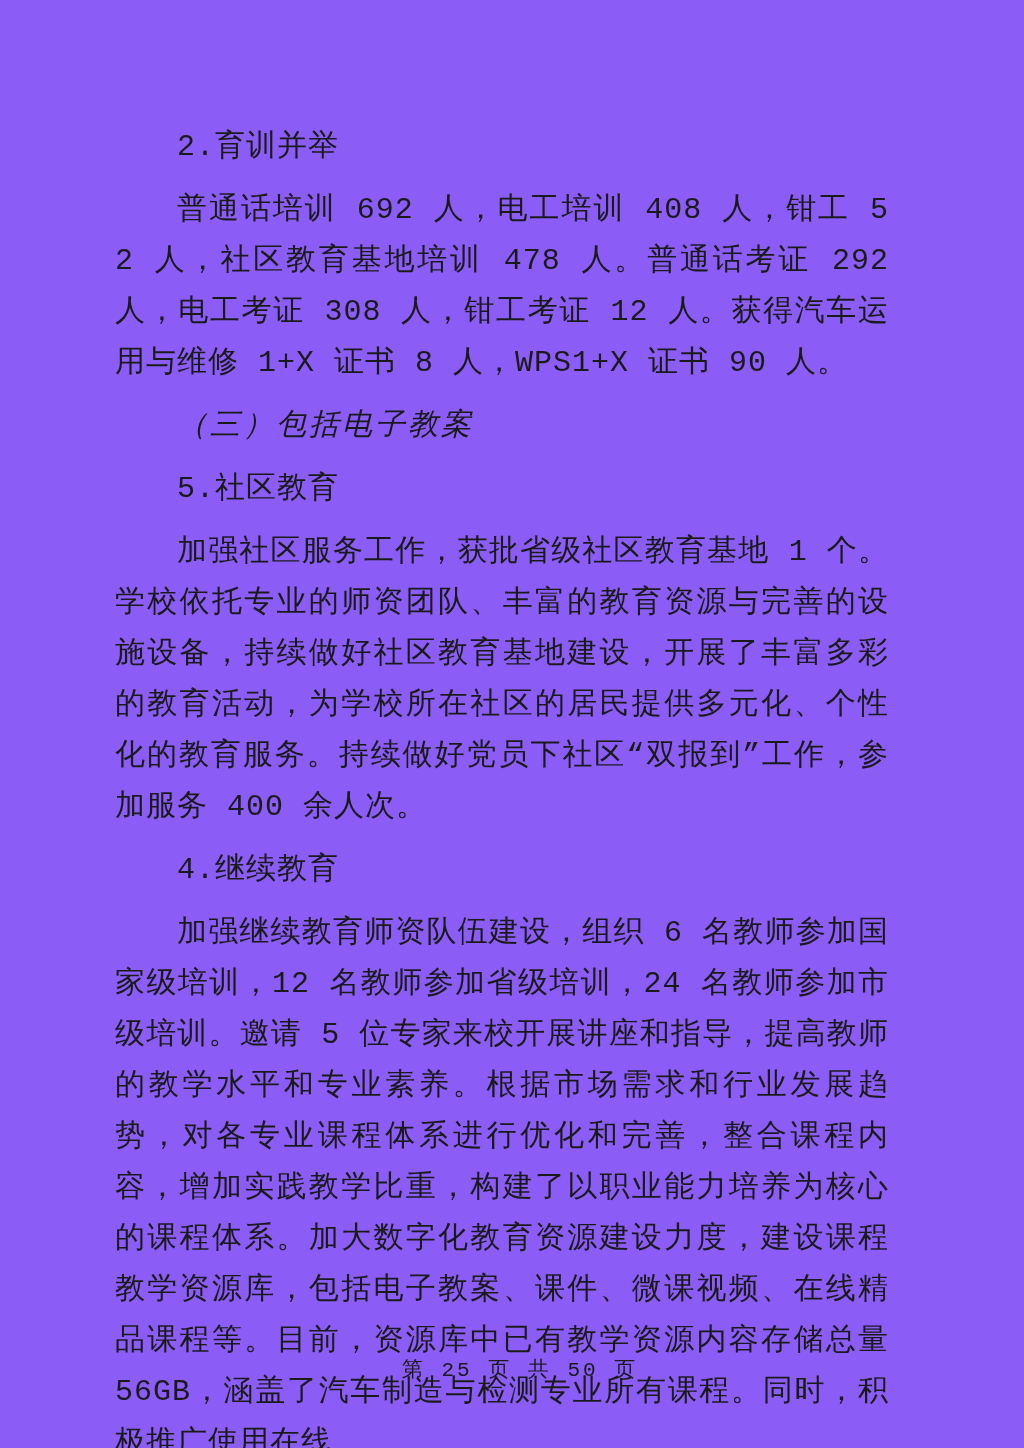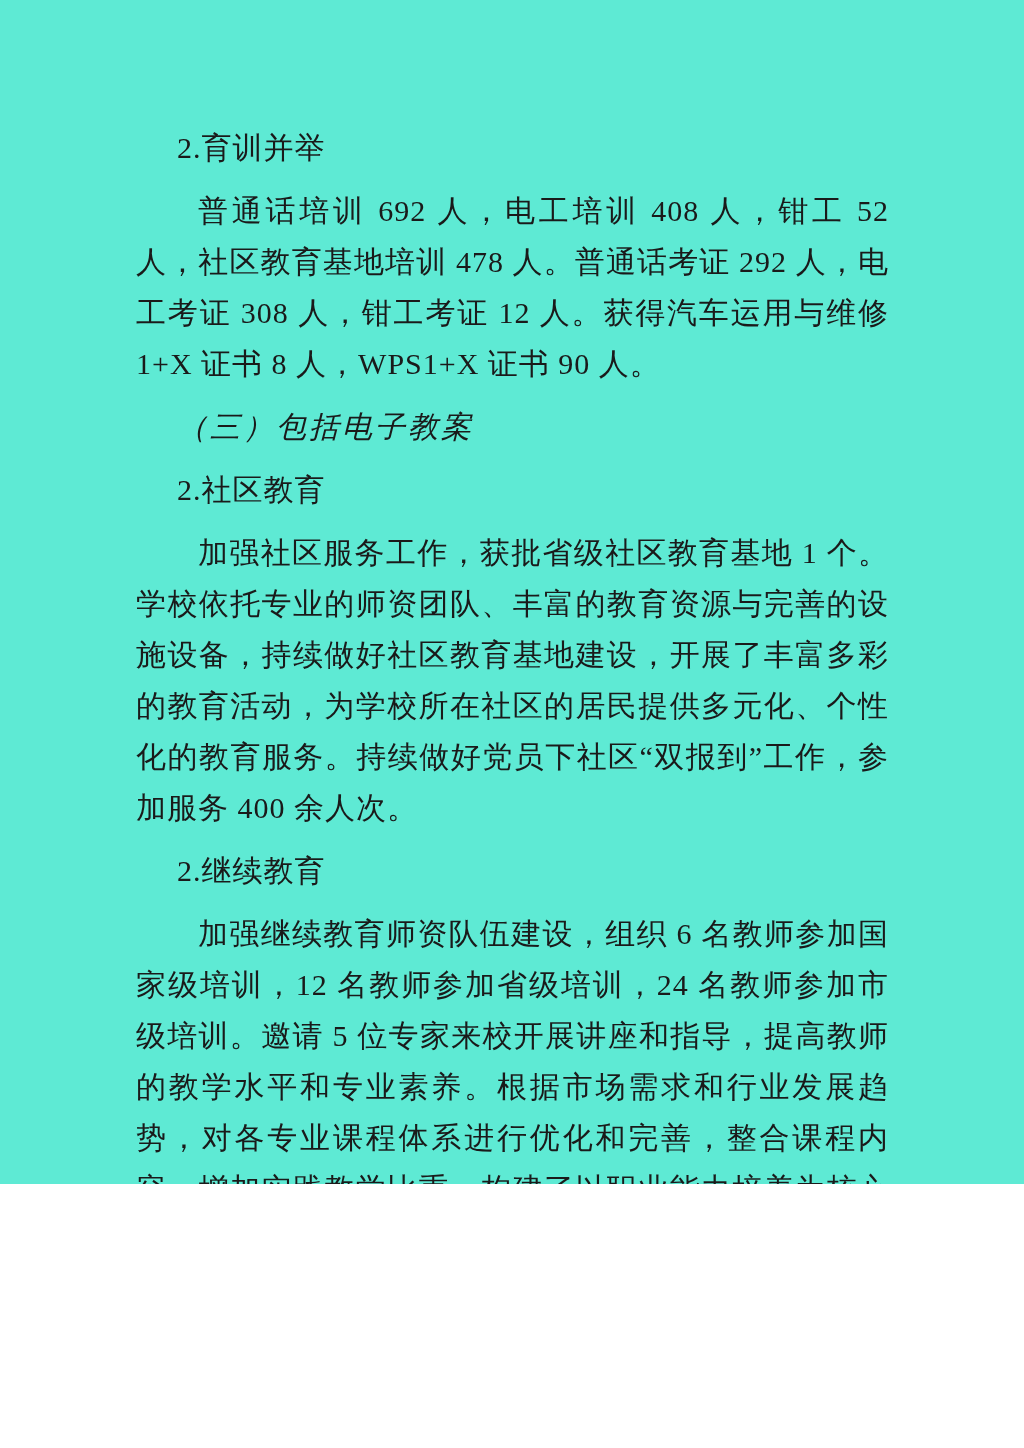--- a/index.html
+++ b/index.html
@@ -3,24 +3,24 @@
 <meta charset="utf-8">
 <style>
   html, body {
     margin: 0;
     padding: 0;
     background: #ffffff;
   }
   .page {
     position: relative;
     width: 1024px;
-    height: 1184px;
-    background: #5eead4;
+    height: 1448px;
+    background: #8b5cf6;
     overflow: hidden;
-    font-family: Liberation Serif, serif;
+    font-family: Liberation Mono, monospace;
     color: #1a1a1a;
   }
   .content {
     position: absolute;
     left: 115px;
     top: 122px;
     width: 774px;
     font-size: 30px;
     line-height: 51px;
     text-align: justify;
@@ -33,21 +33,20 @@
   .h-num {
     
   }
   .h-kai {
     
     font-style: italic;
     letter-spacing: 3px;
   }
   .para {
     word-break: break-all;
-    margin-left: 21px;
   }
   .footer {
     position: absolute;
     left: 16px;
     right: 0;
     top: 1356px;
     text-align: center;
     font-size: 21px;
     line-height: 30px;
     letter-spacing: 3px;
@@ -60,25 +59,25 @@
 <div class="page">
 
   <main class="content">
 
     <div class="blk h-num">2.育训并举</div>
 
     <p class="blk para">普通话培训 692 人，电工培训 408 人，钳工 52 人，社区教育基地培训 478 人。普通话考证 292 人，电工考证 308 人，钳工考证 12 人。获得汽车运用与维修 1+X 证书 8 人，WPS1+X 证书 90 人。</p>
 
     <div class="blk h-kai">（三）包括电子教案</div>
 
-    <div class="blk h-num">2.社区教育</div>
+    <div class="blk h-num">5.社区教育</div>
 
     <p class="blk para">加强社区服务工作，获批省级社区教育基地 1 个。学校依托专业的师资团队、丰富的教育资源与完善的设施设备，持续做好社区教育基地建设，开展了丰富多彩的教育活动，为学校所在社区的居民提供多元化、个性化的教育服务。持续做好党员下社区“双报到”工作，参加服务 400 余人次。</p>
 
-    <div class="blk h-num">2.继续教育</div>
+    <div class="blk h-num">4.继续教育</div>
 
     <p class="blk para">加强继续教育师资队伍建设，组织 6 名教师参加国家级培训，12 名教师参加省级培训，24 名教师参加市级培训。邀请 5 位专家来校开展讲座和指导，提高教师的教学水平和专业素养。根据市场需求和行业发展趋势，对各专业课程体系进行优化和完善，整合课程内容，增加实践教学比重，构建了以职业能力培养为核心的课程体系。加大数字化教育资源建设力度，建设课程教学资源库，包括电子教案、课件、微课视频、在线精品课程等。目前，资源库中已有教学资源内容存储总量 56GB，涵盖了汽车制造与检测专业所有课程。同时，积极推广使用在线</p>
 
   </main>
 
   <footer class="footer">
     <span>第 25 页 共 50 页</span>
   </footer>
 
 </div>

